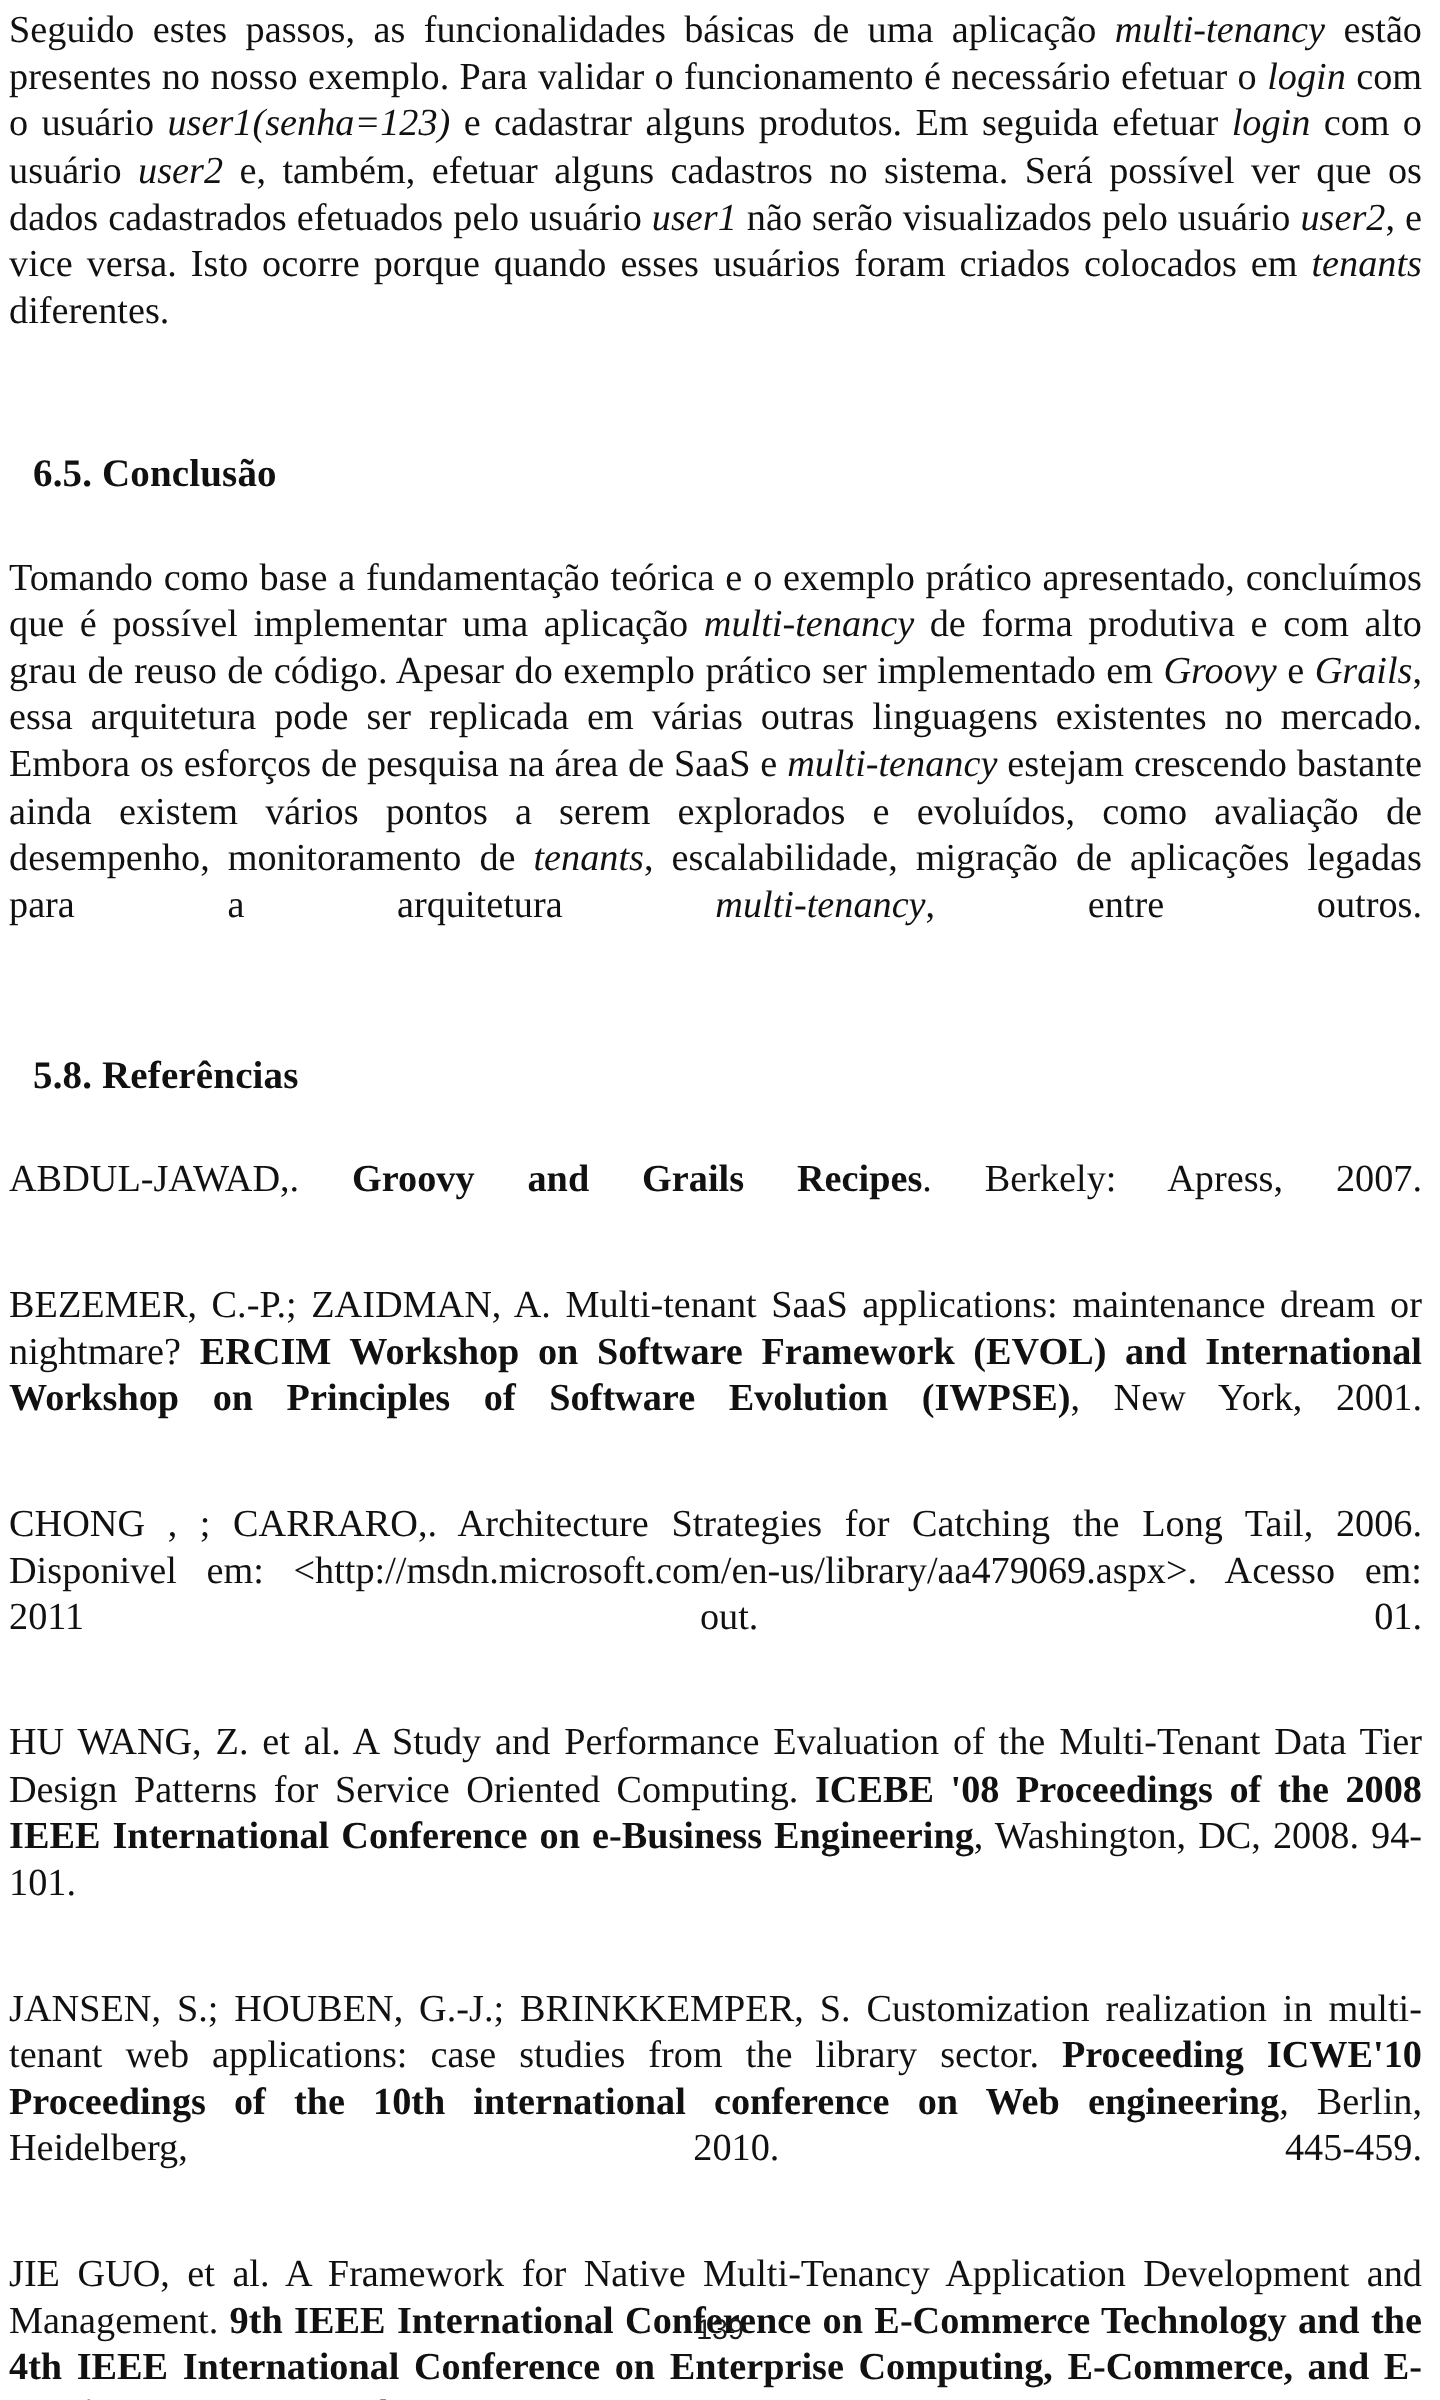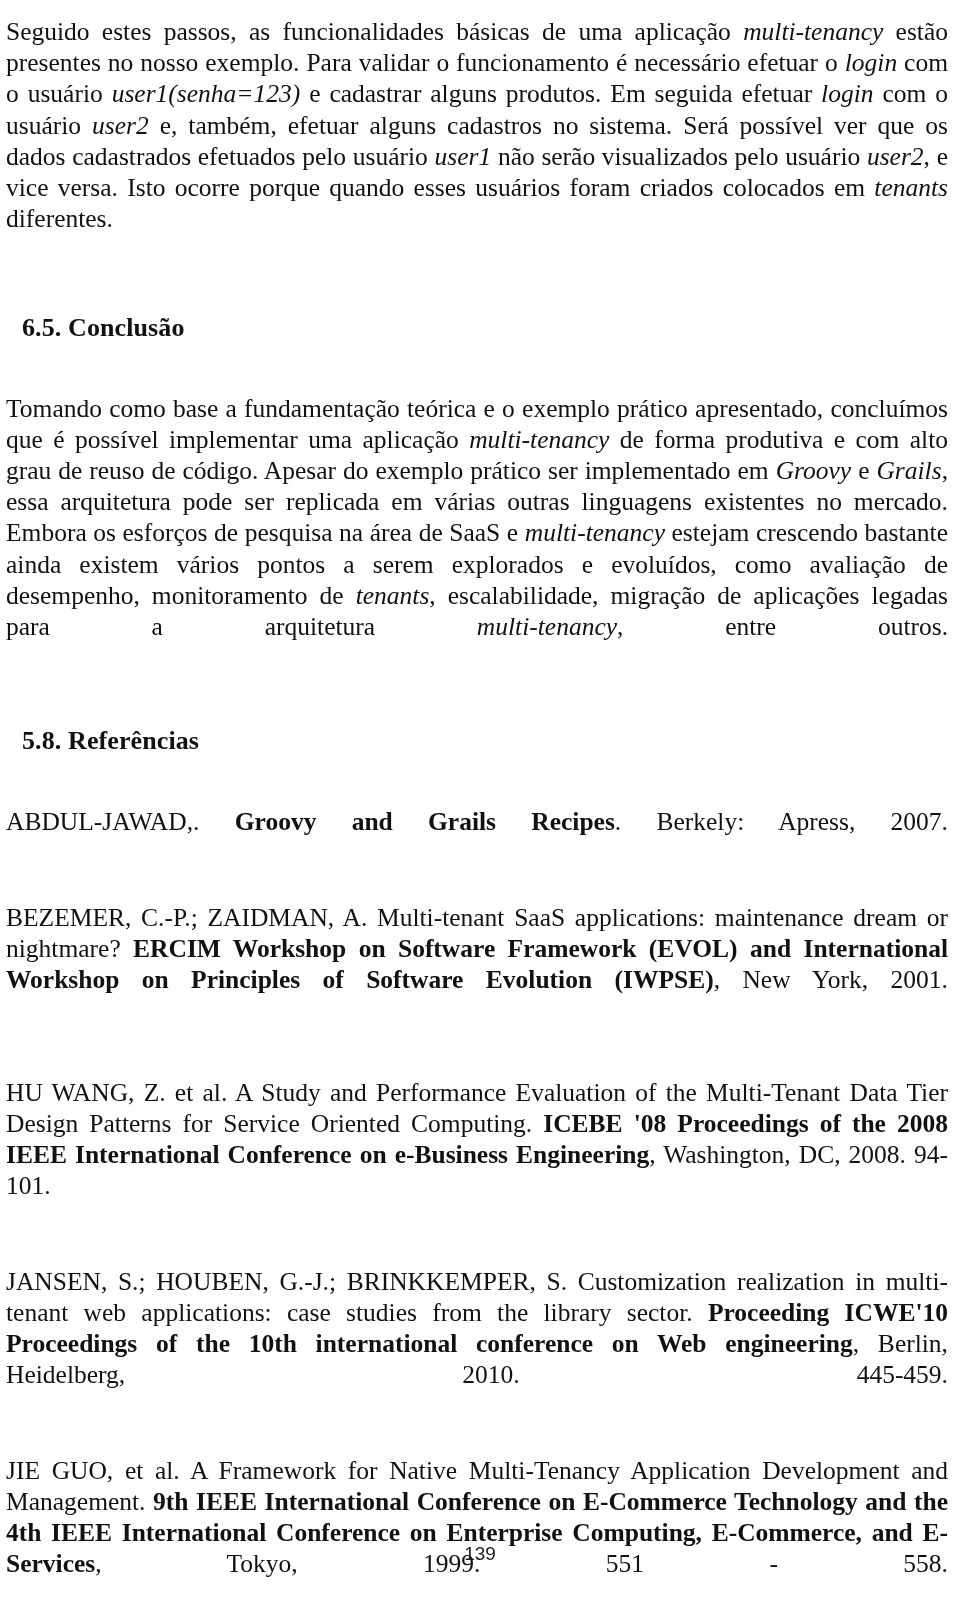--- a/index.html
+++ b/index.html
@@ -28,21 +28,21 @@
   .body-text {
     font-size: 25.5px;
     line-height: 31.2px;
     text-align: justify;
     text-justify: inter-word;
     margin: 0;
     color: #111111;
     -webkit-font-smoothing: none;
   }
   p.para {
-    margin: 16px 0 0 0;
+    margin: 4px 0 0 0;
   }
   .gap-ref   { height: 17px; }
   .gap-head-before { height: 30px; }
   .gap-head-after  { height: 18px; }
   .gap-head-before-ref { height: 36px; }
 
   h2.section-heading {
     font-size: 26px;
     line-height: 31px;
     font-weight: bold;
@@ -92,20 +92,21 @@
 
   <h2 class="section-heading">5.8. Referências</h2>
 
   <div class="gap-head-after"></div>
 
   <div class="refs-block">
     <p class="body-text para"><span>ABDUL-JAWAD,. </span><span class="bold">Groovy and Grails Recipes</span><span>. Berkely: Apress, 2007.</span></p>
     <div class="gap-ref"></div>
     <p class="body-text para"><span>BEZEMER, C.-P.; ZAIDMAN, A. Multi-tenant SaaS applications: maintenance dream or nightmare? </span><span class="bold">ERCIM Workshop on Software Framework (EVOL) and International Workshop on Principles of Software Evolution (IWPSE)</span><span>, New York, 2001.</span></p>
     <div class="gap-ref"></div>
+    <p class="body-text para"><span>CHONG , ; CARRARO,. Architecture Strategies for Catching the Long Tail, 2006. Disponivel em: &lt;http://msdn.microsoft.com/en-us/library/aa479069.aspx&gt;. Acesso em: 2011 out. 01.</span></p>
     <div class="gap-ref"></div>
     <p class="body-text para"><span>HU WANG, Z. et al. A Study and Performance Evaluation of the Multi-Tenant Data Tier Design Patterns for Service Oriented Computing. </span><span class="bold">ICEBE '08 Proceedings of the 2008 IEEE International Conference on e-Business Engineering</span><span>, Washington, DC, 2008. 94-101.</span></p>
     <div class="gap-ref"></div>
     <p class="body-text para"><span>JANSEN, S.; HOUBEN, G.-J.; BRINKKEMPER, S. Customization realization in multi-tenant web applications: case studies from the library sector. </span><span class="bold">Proceeding ICWE'10 Proceedings of the 10th international conference on Web engineering</span><span>, Berlin, Heidelberg, 2010. 445-459.</span></p>
     <div class="gap-ref"></div>
     <p class="body-text para"><span>JIE GUO, et al. A Framework for Native Multi-Tenancy Application Development and Management. </span><span class="bold">9th IEEE International Conference on E-Commerce Technology and the 4th IEEE International Conference on Enterprise Computing, E-Commerce, and E-Services</span><span>, Tokyo, 1999. 551 - 558.</span></p>
     <div class="gap-ref"></div>
     <p class="body-text para"><span>KLEIN, D. </span><span class="bold">Grails:</span><span> A Quick-Start Guide. [S.l.]: Pragmatic Bookshelf, 2009.</span></p>
 
   </div>

